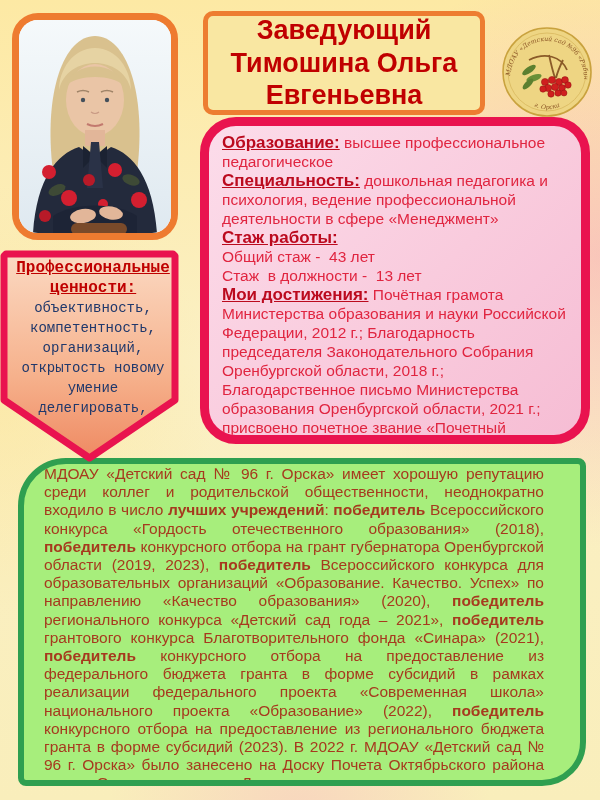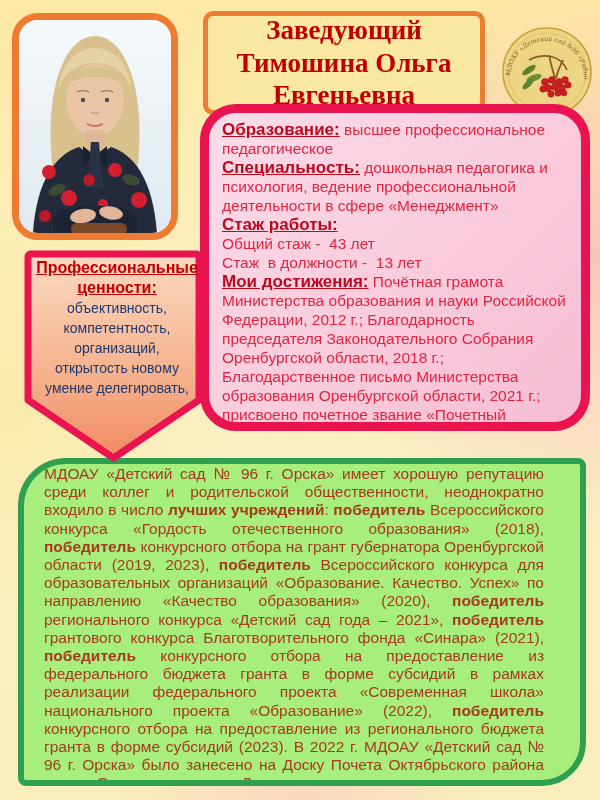--- a/index.html
+++ b/index.html
@@ -20,36 +20,36 @@
   }
   .photo-frame svg{display:block;width:100%;height:100%;}
   
   .title-box{
     position:absolute;left:203px;top:11px;width:282px;height:104px;
     background:#f9e7a2;border:5px solid #ed7d31;border-radius:10px;
     display:flex;align-items:center;justify-content:center;box-sizing:border-box;
   }
   .title-box h1{
     margin:12px;padding:0 6px;font-size:27px;line-height:1.2;font-weight:bold;
-    color:#c00000;text-align:center;font-family:Liberation Serif, serif;
+    color:#c00000;text-align:center;
   }
   
   .logo{position:absolute;left:501px;top:26px;width:92px;height:92px;}
   
   .edu-box{
-    position:absolute;left:200px;top:104px;width:390px;height:327px;
+    position:absolute;left:200px;top:117px;width:390px;height:327px;
     border:9px solid #e9134f;border-radius:36px;box-sizing:border-box;
     background:linear-gradient(135deg,#fcdcea 0%,#f9cbdd 55%,#f6bdd4 100%);
     padding:7px 12px 6px 13px;overflow:hidden;
   }
   .edu-p{margin:0;font-size:15.5px;line-height:19px;color:#e02540;}
   .edu-label{color:#bb0a1e;font-weight:bold;text-decoration:underline;font-size:17px;}
   .pre{white-space:pre-wrap;}
   
-  .values{position:absolute;left:24px;top:250px;width:186px;height:214px;z-index:5;}
+  .values{position:absolute;left:0;top:250px;width:186px;height:214px;z-index:5;font-family:Liberation Mono, monospace;}
   .values svg{position:absolute;left:0;top:0;}
   .values-text{position:absolute;left:9px;right:9px;top:8px;text-align:center;}
   .values-title{color:#bf0000;font-weight:bold;text-decoration:underline;font-size:16px;line-height:20px;}
   .values-item{color:#20386b;font-size:14px;line-height:20px;}
   
   .green-box{
     position:absolute;left:18px;top:458px;width:568px;height:328px;
     background:#a7ee7c;border:6px solid #2f9f50;border-radius:48px 8px 44px 8px;
     box-sizing:border-box;padding:1px 36px 0 20px;overflow:hidden;z-index:1;
   }

